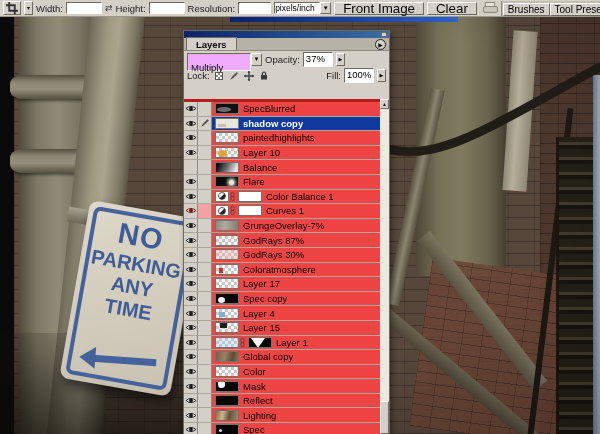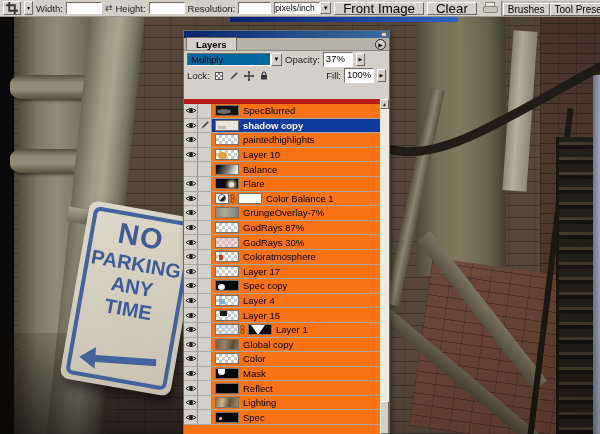--- a/index.html
+++ b/index.html
@@ -97,35 +97,35 @@
   .ptitle{height:7px;background:linear-gradient(90deg,#0a246a,#3a6ea5);position:relative;}
   .pclose{position:absolute;right:2px;top:1px;width:6px;height:5px;background:#d4d0c8;border:1px solid #6e6a60;}
   .ptabs{height:13px;background:#b7b2a7;display:flex;align-items:flex-end;padding-left:2px;position:relative;
          border-bottom:1px solid #8e8a80;}
   .ptab{background:#d4d0c8;border:1px solid #6e6a60;border-bottom:none;padding:0 9px;height:13px;
         line-height:13px;font-weight:bold;}
   .pmenu{position:absolute;right:3px;top:1px;width:11px;height:11px;border:1px solid #222;border-radius:50%;
          background:#d4d0c8;font-size:6px;line-height:10px;text-align:center;color:#111;}
   .pctrl{padding:2px 3px 1px;display:flex;align-items:center;gap:3px;height:16px;}
   .selbox{display:flex;height:13px;}
-  .selbox .val{width:84px;border:1px solid;border-color:#6e6a60 #fff #fff #6e6a60;background:#0369a1;
-               padding:0 3px;line-height:11px;}
+  .selbox .val{width:64px;border:1px solid;border-color:#6e6a60 #fff #fff #6e6a60;background:#f0abfc;
+               padding:8px 3px;line-height:11px;}
   .pctrl .lab{color:#1a1a1a;}
   .vbox{width:30px;height:15px;border:1px solid;border-color:#6e6a60 #fff #fff #6e6a60;background:#fff;
         padding:0 2px;line-height:11px;}
   .sarr{width:9px;height:13px;border:1px solid;border-color:#fff #6e6a60 #6e6a60 #fff;background:#d4d0c8;
         font-size:5px;line-height:11px;text-align:center;}
   .lockico{width:12px;height:12px;border:1px solid transparent;display:flex;align-items:center;justify-content:center;}
   .ckico{width:8px;height:8px;border:1px solid #555;
     background-image:linear-gradient(45deg,#888 25%,transparent 25%,transparent 75%,#888 75%),
                      linear-gradient(45deg,#888 25%,#fff 25%,#fff 75%,#888 75%);
     background-size:4px 4px;background-position:0 0,2px 2px;}
 
-  .llist{position:absolute;top:68px;bottom:0;left:0;right:9px;background:#f97316;overflow:hidden;
-         border-top:5px solid #b91c1c;}
+  .llist{position:absolute;top:68px;bottom:0;left:0;right:9px;background:#ef4444;overflow:hidden;
+         border-top:3px solid #b91c1c;}
   .lrow{display:flex;align-items:center;height:14.6px;border-bottom:1px solid #aca79c;position:relative;}
   .lrow.sel{background:#103a9e;}
   .cell{width:14px;height:100%;border-right:1px solid #8e8a80;background:#d4d0c8;display:flex;
         align-items:center;justify-content:center;flex:none;}
   .cell.pink{background:#f2a2a2;}
   .thumb{flex:none;width:24px;height:11px;border:1px solid #76726a;margin-left:3px;position:relative;
          overflow:hidden;background:#fff;}
   .thumb .mk{position:absolute;}
   .adjf{width:14px;display:flex;align-items:center;justify-content:center;}
   .adjc{width:8px;height:8px;border-radius:50%;border:1px solid #555;
@@ -388,20 +388,40 @@
             <svg width="5" height="11" viewBox="0 0 6 11">
               <ellipse cx="3" cy="3" rx="2" ry="2.6" fill="none" stroke="#444"></ellipse>
               <ellipse cx="3" cy="8" rx="2" ry="2.6" fill="none" stroke="#444"></ellipse>
             </svg>
           </span>
           <span class="thumb maskw"></span>
           <span class="lname">Color Balance 1</span>
         </div>
         <div class="lrow">
           <span class="cell">
+            <svg width="12" height="9" viewBox="0 0 12 9" style="color:#7e1616">
+              <path d="M1 4.5 Q6 0.5 11 4.5 Q6 8.5 1 4.5 Z" fill="#f5f3ea" stroke="currentColor"></path>
+              <circle cx="6" cy="4.5" r="1.9" fill="currentColor"></circle>
+            </svg>
+          </span>
+          <span class="cell pink"></span>
+          <span class="thumb adjf">
+            <span class="adjc"></span>
+          </span>
+          <span class="chain">
+            <svg width="5" height="11" viewBox="0 0 6 11">
+              <ellipse cx="3" cy="3" rx="2" ry="2.6" fill="none" stroke="#444"></ellipse>
+              <ellipse cx="3" cy="8" rx="2" ry="2.6" fill="none" stroke="#444"></ellipse>
+            </svg>
+          </span>
+          <span class="thumb maskw"></span>
+          <span class="lname">Curves 1</span>
+        </div>
+        <div class="lrow">
+          <span class="cell">
             <svg width="12" height="9" viewBox="0 0 12 9" style="color:#1c1c1c">
               <path d="M1 4.5 Q6 0.5 11 4.5 Q6 8.5 1 4.5 Z" fill="#f5f3ea" stroke="currentColor"></path>
               <circle cx="6" cy="4.5" r="1.9" fill="currentColor"></circle>
             </svg>
           </span>
           <span class="cell"></span>
           <span class="thumb t-grunge">
             <span class="mk"></span>
           </span>
           <span class="lname">GrungeOverlay-7%</span>

